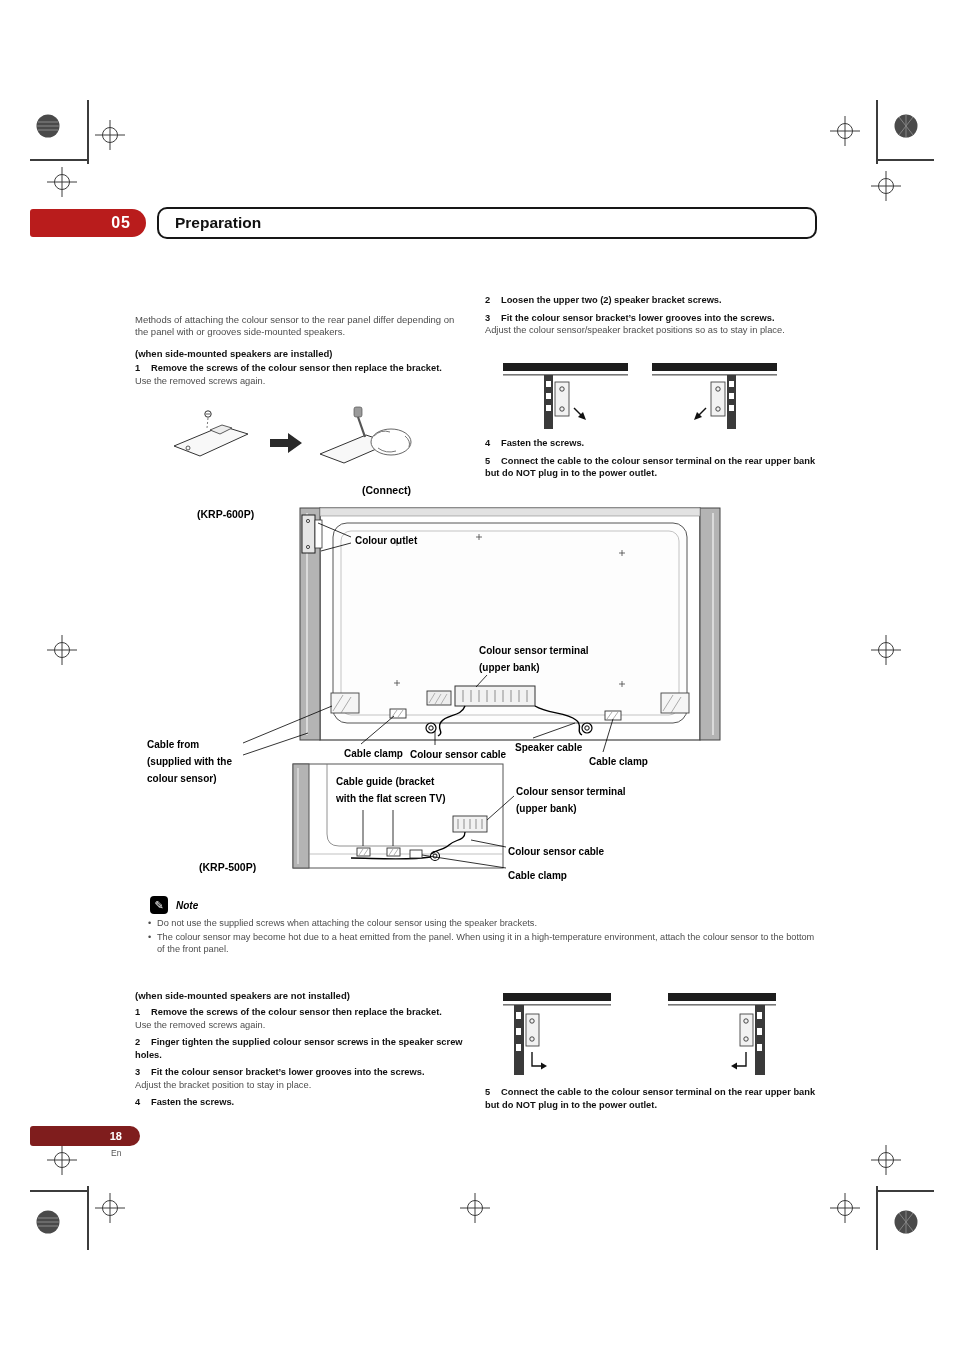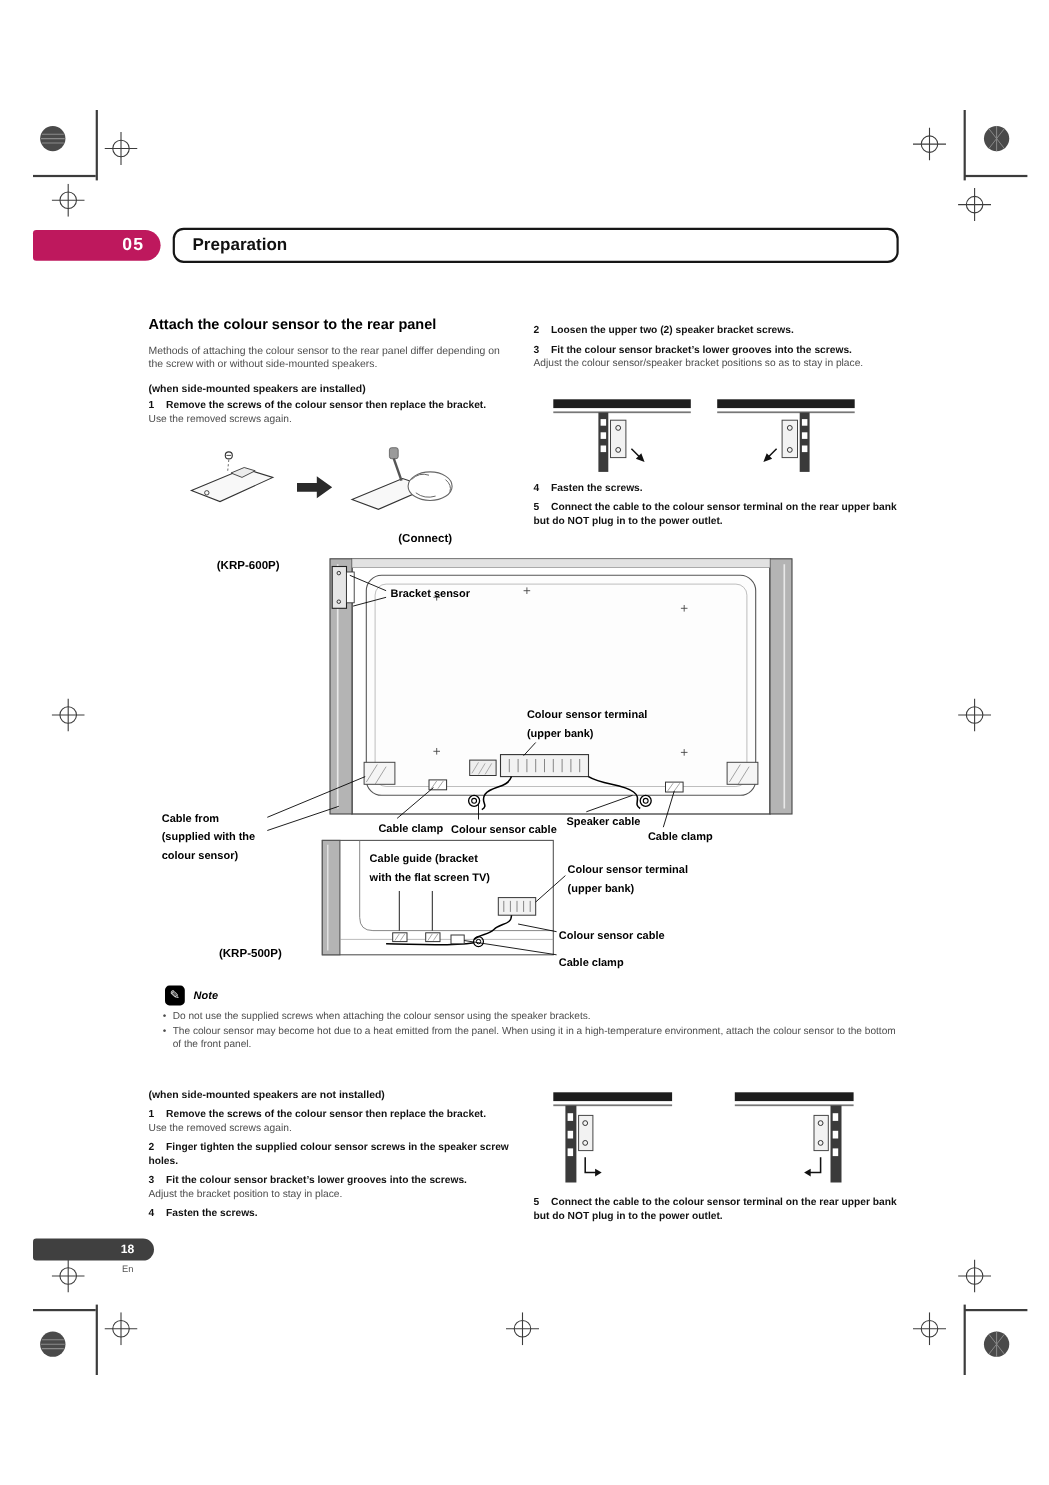--- a/index.html
+++ b/index.html
@@ -5,21 +5,21 @@
   * { margin:0; padding:0; box-sizing:border-box; }
   html,body { background:#ffffff; }
   .page {
     position:relative; width:954px; height:1350px; background:#ffffff;
     font-family:"Liberation Sans","DejaVu Sans",sans-serif; color:#111;
     overflow:hidden; margin:0 auto;
   }
   .abs { position:absolute; }
   .mark-line { position:absolute; background:#3c3c3c; }
   .secnum {
-    background:#be185d; color:#fff; font-weight:bold; font-size:16px;
+    background:#b91c1c; color:#fff; font-weight:bold; font-size:16px;
     text-align:right; padding-right:15px; line-height:28px;
     border-radius:3px 14px 14px 3px; letter-spacing:1px;
   }
   .secbox {
     border:2px solid #161616; border-radius:10px; font-weight:bold;
     font-size:15.5px; line-height:28px; padding-left:16px; background:#fff;
   }
   .h3 { font-size:13.2px; font-weight:bold; color:#000; }
   .body-sm { font-size:9.5px; line-height:12px; color:#4d4d4d; }
   .bold-sm { font-size:9.5px; line-height:12px; font-weight:bold; color:#111; }
@@ -31,21 +31,21 @@
   .cap { font-weight:bold; font-size:10.5px; color:#000; }
   .noteicon {
     width:18px; height:18px; background:#000; border-radius:4px; color:#fff;
     text-align:center; line-height:18px; font-size:11px;
   }
   .notetitle { font-weight:bold; font-size:10px; color:#000;font-style:italic; }
   .bullets { font-size:9.2px; line-height:11.8px; color:#4d4d4d; list-style:none; }
   .bullets li { position:relative; padding-left:9px; margin-bottom:2.5px; }
   .bullets li::before { content:"\2022"; position:absolute; left:0; top:0; color:#4d4d4d; }
   .pgpill {
-    background:#404040; color:#fff; font-weight:bold; font-size:11px;
+    background:#7f1d1d; color:#fff; font-weight:bold; font-size:11px;
     text-align:right; line-height:20px; padding-right:18px;
     border-radius:3px 10px 10px 3px;
   }
   .lang { font-size:8.5px; color:#555; }
   p:empty { display:none; }
 </style>
 </head>
 <body>
 
 <div class="page">
@@ -134,22 +134,21 @@
 
   <div class="abs" style="left:0;top:0;width:954px;height:0">
     <div class="abs secnum" style="left:30px;top:209px;width:116px;height:28px">
       <span>05</span>
     </div>
     <div class="abs secbox" style="left:157px;top:207px;width:660px;height:32px">
       <span>Preparation</span>
     </div>
   </div>
 
-  <div class="abs h3" style="left:135px;top:287px;width:345px">Attach the colour sensor to the rear panel</div>
-  <div class="abs body-sm" style="left:135px;top:314px;width:335px">Methods of attaching the colour sensor to the rear panel differ depending on the screw with or without side-mounted speakers.</div>
+  <div class="abs body-sm" style="left:135px;top:314px;width:335px">Methods of attaching the colour sensor to the rear panel differ depending on the panel with or grooves side-mounted speakers.</div>
   <div class="abs bold-sm" style="left:135px;top:348px;width:335px">(when side-mounted speakers are installed)</div>
 
   <div class="abs stepwrap" style="left:135px;top:362px;width:328px">
     <div class="step">
       <p class="b"><span class="num">1</span><span>Remove the screws of the colour sensor then replace the bracket.</span></p>
       <p class="n">Use the removed screws again.</p>
     </div>
   </div>
 
   <svg class="abs" style="left:158px;top:406px" width="272" height="80" viewBox="0 0 272 80">
@@ -223,21 +222,21 @@
       <line x1="352" y1="172" x2="341" y2="184"></line>
       <line x1="108" y1="240" x2="197" y2="203"></line>
       <line x1="108" y1="252" x2="173" y2="230"></line>
       <line x1="226" y1="241" x2="259" y2="213"></line>
       <line x1="300" y1="242" x2="300" y2="228"></line>
       <line x1="398" y1="235" x2="440" y2="220"></line>
       <line x1="468" y1="249" x2="478" y2="216"></line>
     </g>
   </svg>
 
-  <div class="abs dlabel" style="left:355px;top:532px">Bracket sensor</div>
+  <div class="abs dlabel" style="left:355px;top:532px">Colour outlet</div>
   <div class="abs dlabel" style="left:479px;top:642px;width:125px">Colour sensor terminal (upper bank)</div>
   <div class="abs dlabel" style="left:147px;top:736px;width:97px">Cable from (supplied with the colour sensor)</div>
   <div class="abs dlabel" style="left:344px;top:745px">Cable clamp</div>
   <div class="abs dlabel" style="left:410px;top:746px">Colour sensor cable</div>
   <div class="abs dlabel" style="left:515px;top:739px">Speaker cable</div>
   <div class="abs dlabel" style="left:589px;top:753px">Cable clamp</div>
 
   <svg class="abs" style="left:285px;top:758px" width="330" height="130" viewBox="0 0 330 130">
     <rect x="8" y="6" width="210" height="104" fill="#ffffff" stroke="#555" stroke-width="1"></rect>
     <rect x="8" y="6" width="16" height="104" fill="#b4b4b4" stroke="#555" stroke-width="1"></rect>

